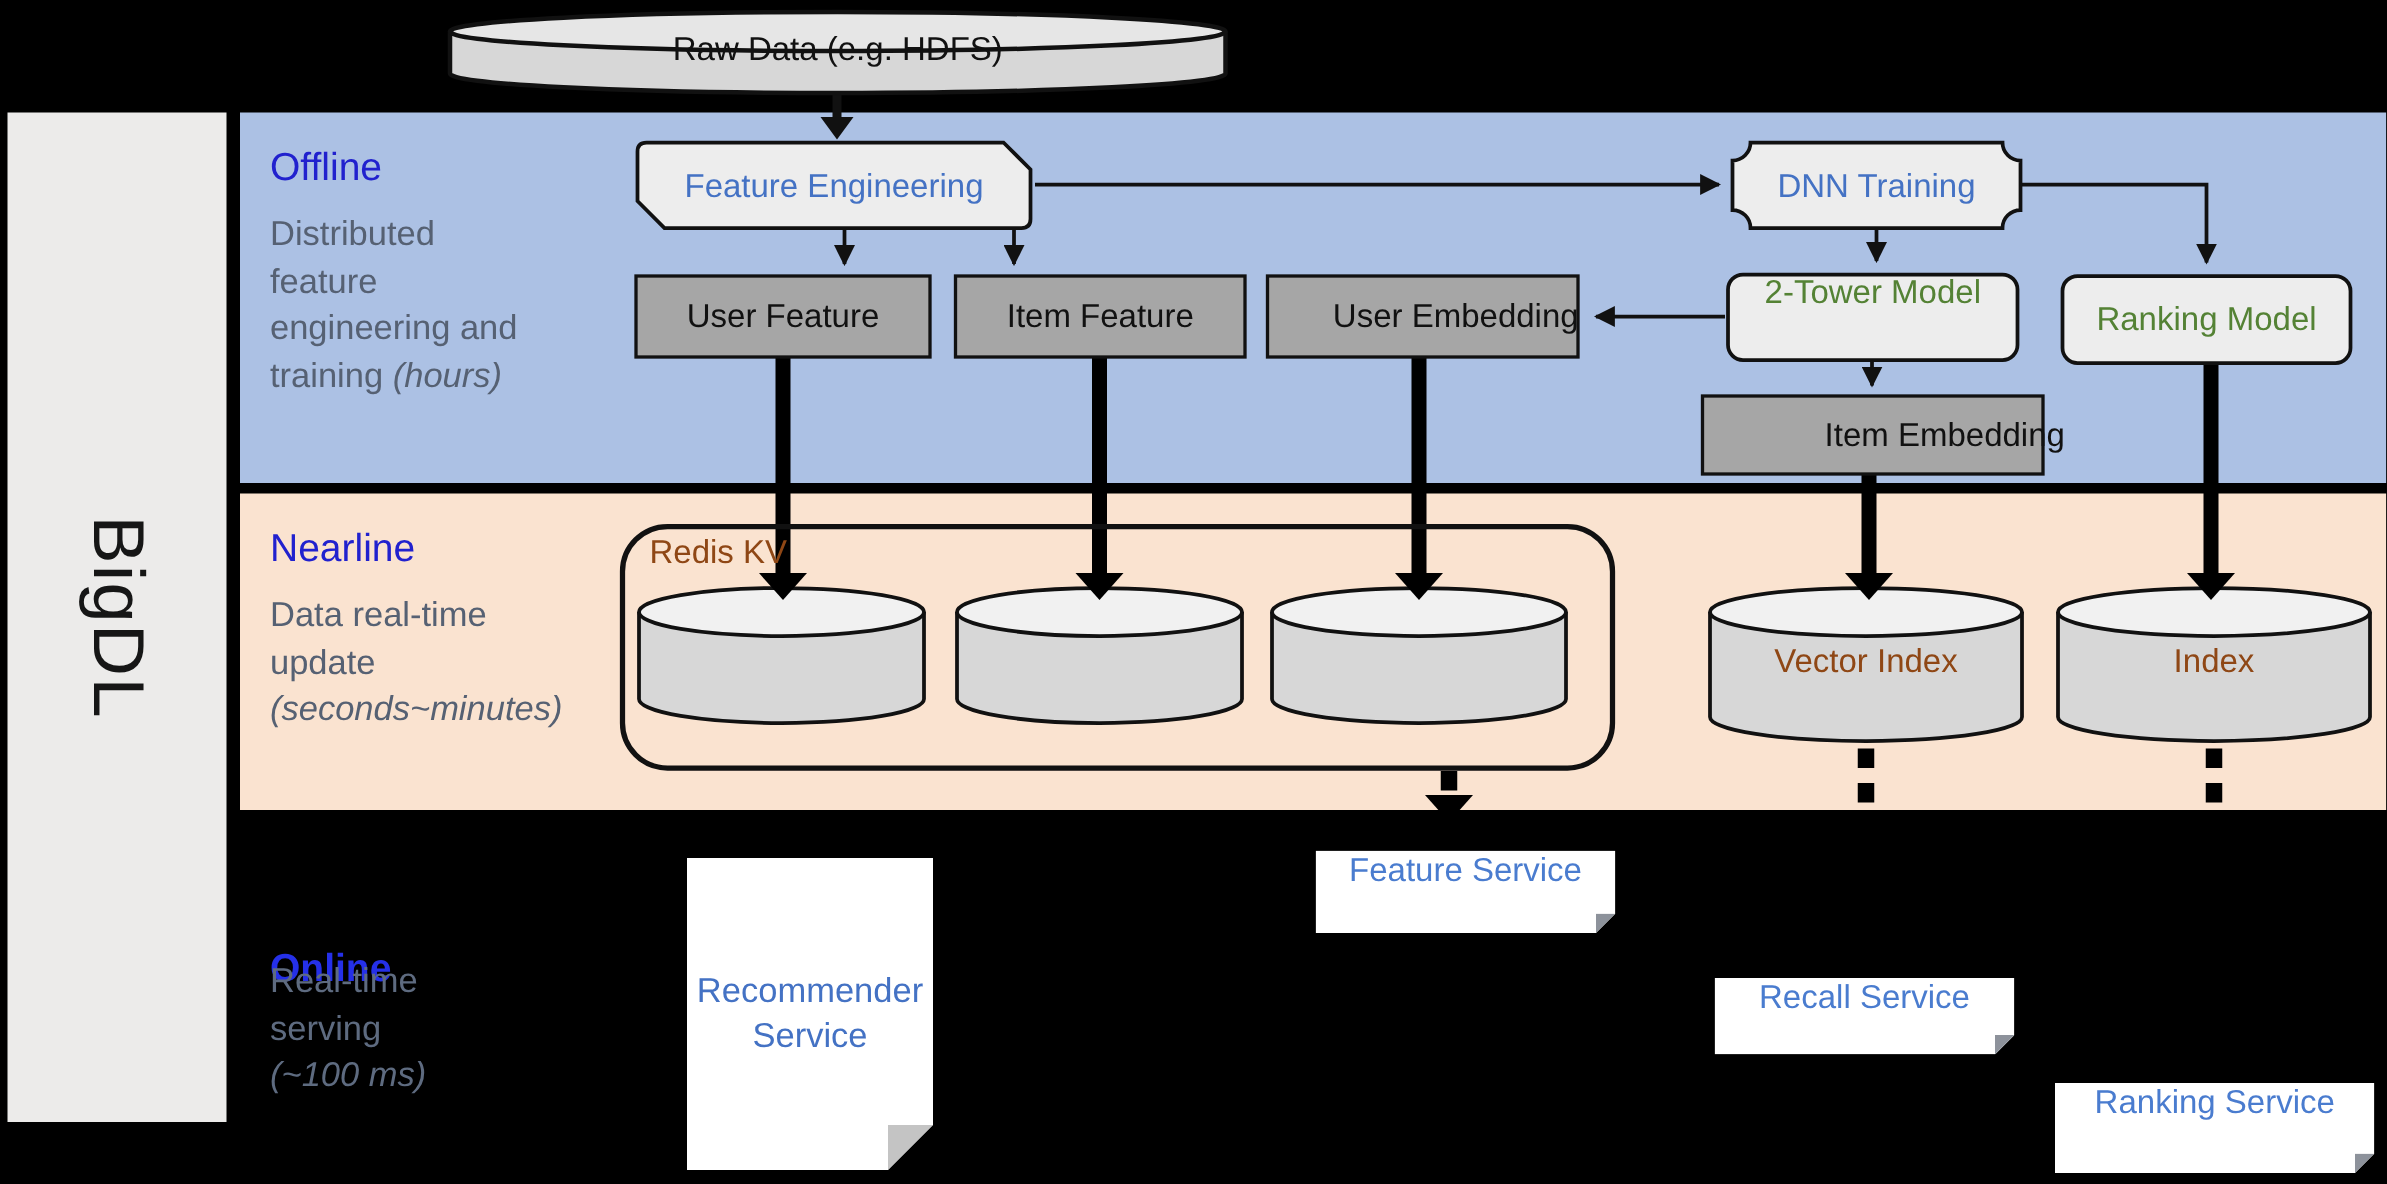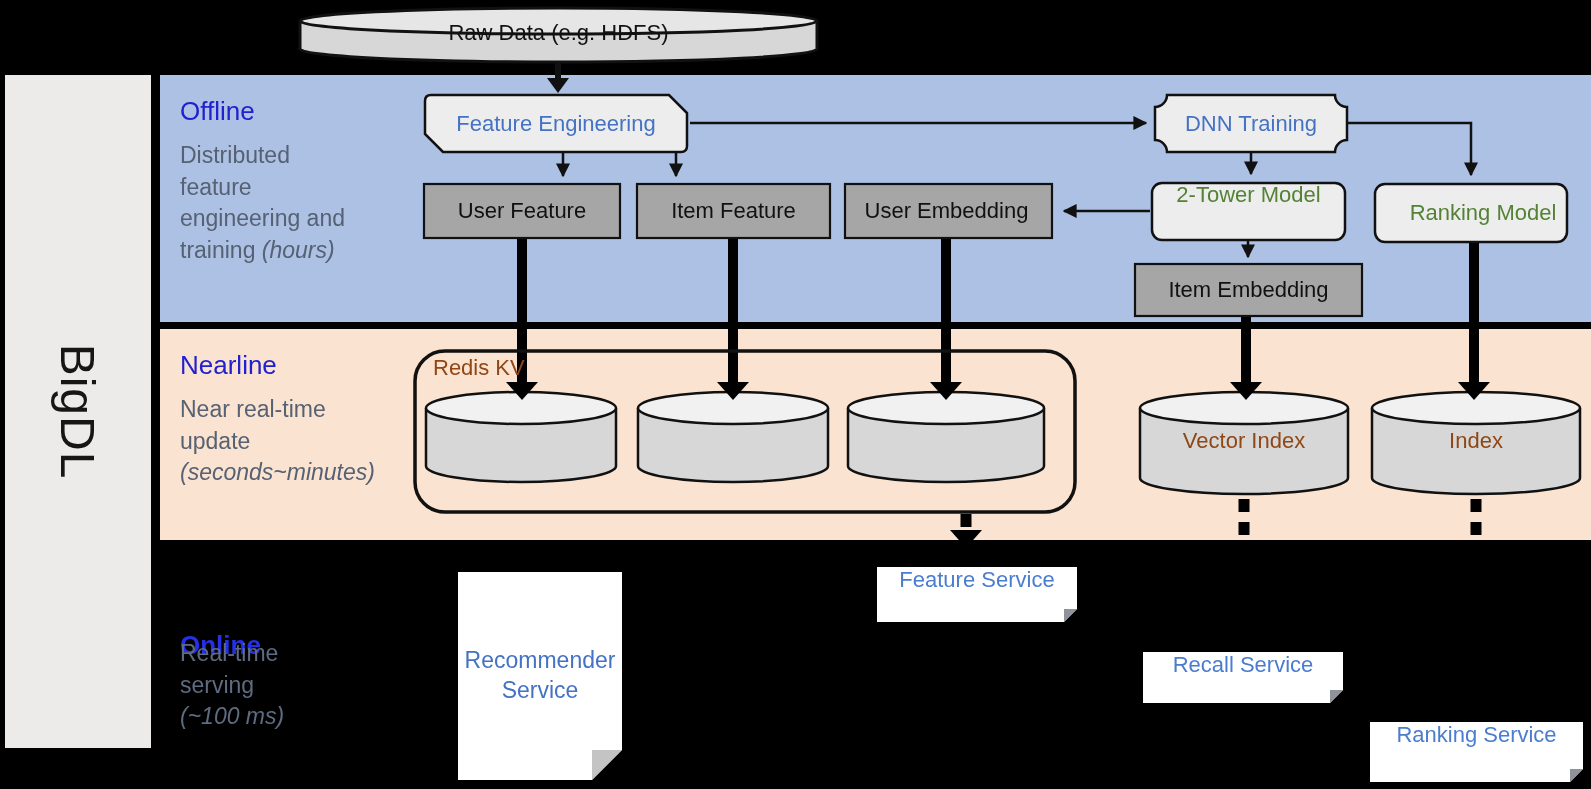--- a/index.html
+++ b/index.html
@@ -132,36 +132,36 @@
     <rect x="1152" y="183" width="193" height="57" rx="10" fill="#EDEDED" stroke="#111" stroke-width="2.5"></rect>
     <rect x="1375" y="184" width="192" height="58" rx="10" fill="#EDEDED" stroke="#111" stroke-width="2.5"></rect>
     <rect x="1135" y="264" width="227" height="52" fill="#A6A6A6" stroke="#111" stroke-width="2.2"></rect>
   </svg>
 
   <div class="lbl" style="left:300px;top:12px;width:517px;height:42px;">Raw Data (e.g. HDFS)</div>
   <div class="lbl blue" style="left:425px;top:95px;width:262px;height:57px;">Feature Engineering</div>
   <div class="lbl blue" style="left:1155px;top:95px;width:192px;height:57px;">DNN Training</div>
   <div class="lbl" style="left:424px;top:184px;width:196px;height:54px;">User Feature</div>
   <div class="lbl" style="left:637px;top:184px;width:193px;height:54px;">Item Feature</div>
-  <div class="lbl" style="left:845px;top:184px;width:203px;height:54px;">User Embedding</div>
+  <div class="lbl" style="left:869px;top:184px;width:203px;height:54px;">User Embedding</div>
   <div class="lbl green" style="left:1152px;top:166px;width:193px;height:57px;">2-Tower Model</div>
-  <div class="lbl green" style="left:1375px;top:184px;width:216px;height:58px;">Ranking Model</div>
-  <div class="lbl" style="left:1135px;top:264px;width:227px;height:52px;">Item Embedding</div>
+  <div class="lbl green" style="left:1375px;top:184px;width:192px;height:58px;">Ranking Model</div>
+  <div class="lbl" style="left:1135px;top:264px;width:227px;height:52px;padding-left:48px;">Item Embedding</div>
 
   <div class="redis-lbl">Redis KV</div>
   <div class="lbl brown" style="left:1140px;top:414px;width:208px;height:54px;">Vector Index</div>
   <div class="lbl brown" style="left:1372px;top:414px;width:208px;height:54px;">Index</div>
 
   <div class="band-title" style="left:180px;top:96px;">Offline</div>
   <div class="desc" style="left:180px;top:140px;width:178px;">
     <span>Distributed feature engineering and training</span> <i>(hours)</i>
   </div>
   <div class="band-title" style="left:180px;top:350px;">Nearline</div>
   <div class="desc" style="left:180px;top:394px;width:195px;">
-    <span>Near real-time update</span> <i>(seconds~minutes)</i>
+    <span>Data real-time update</span> <i>(seconds~minutes)</i>
   </div>
   <div class="band-title bold" style="left:180px;top:630px;">Online</div>
   <div class="desc onblack" style="left:180px;top:638px;width:122px;">
     <span>Real-time serving</span> <i>(~100 ms)</i>
   </div>
 
   <div class="doc">
     <span class="doc-text">Recommender Service</span>
     <span class="flap"></span>
   </div>

